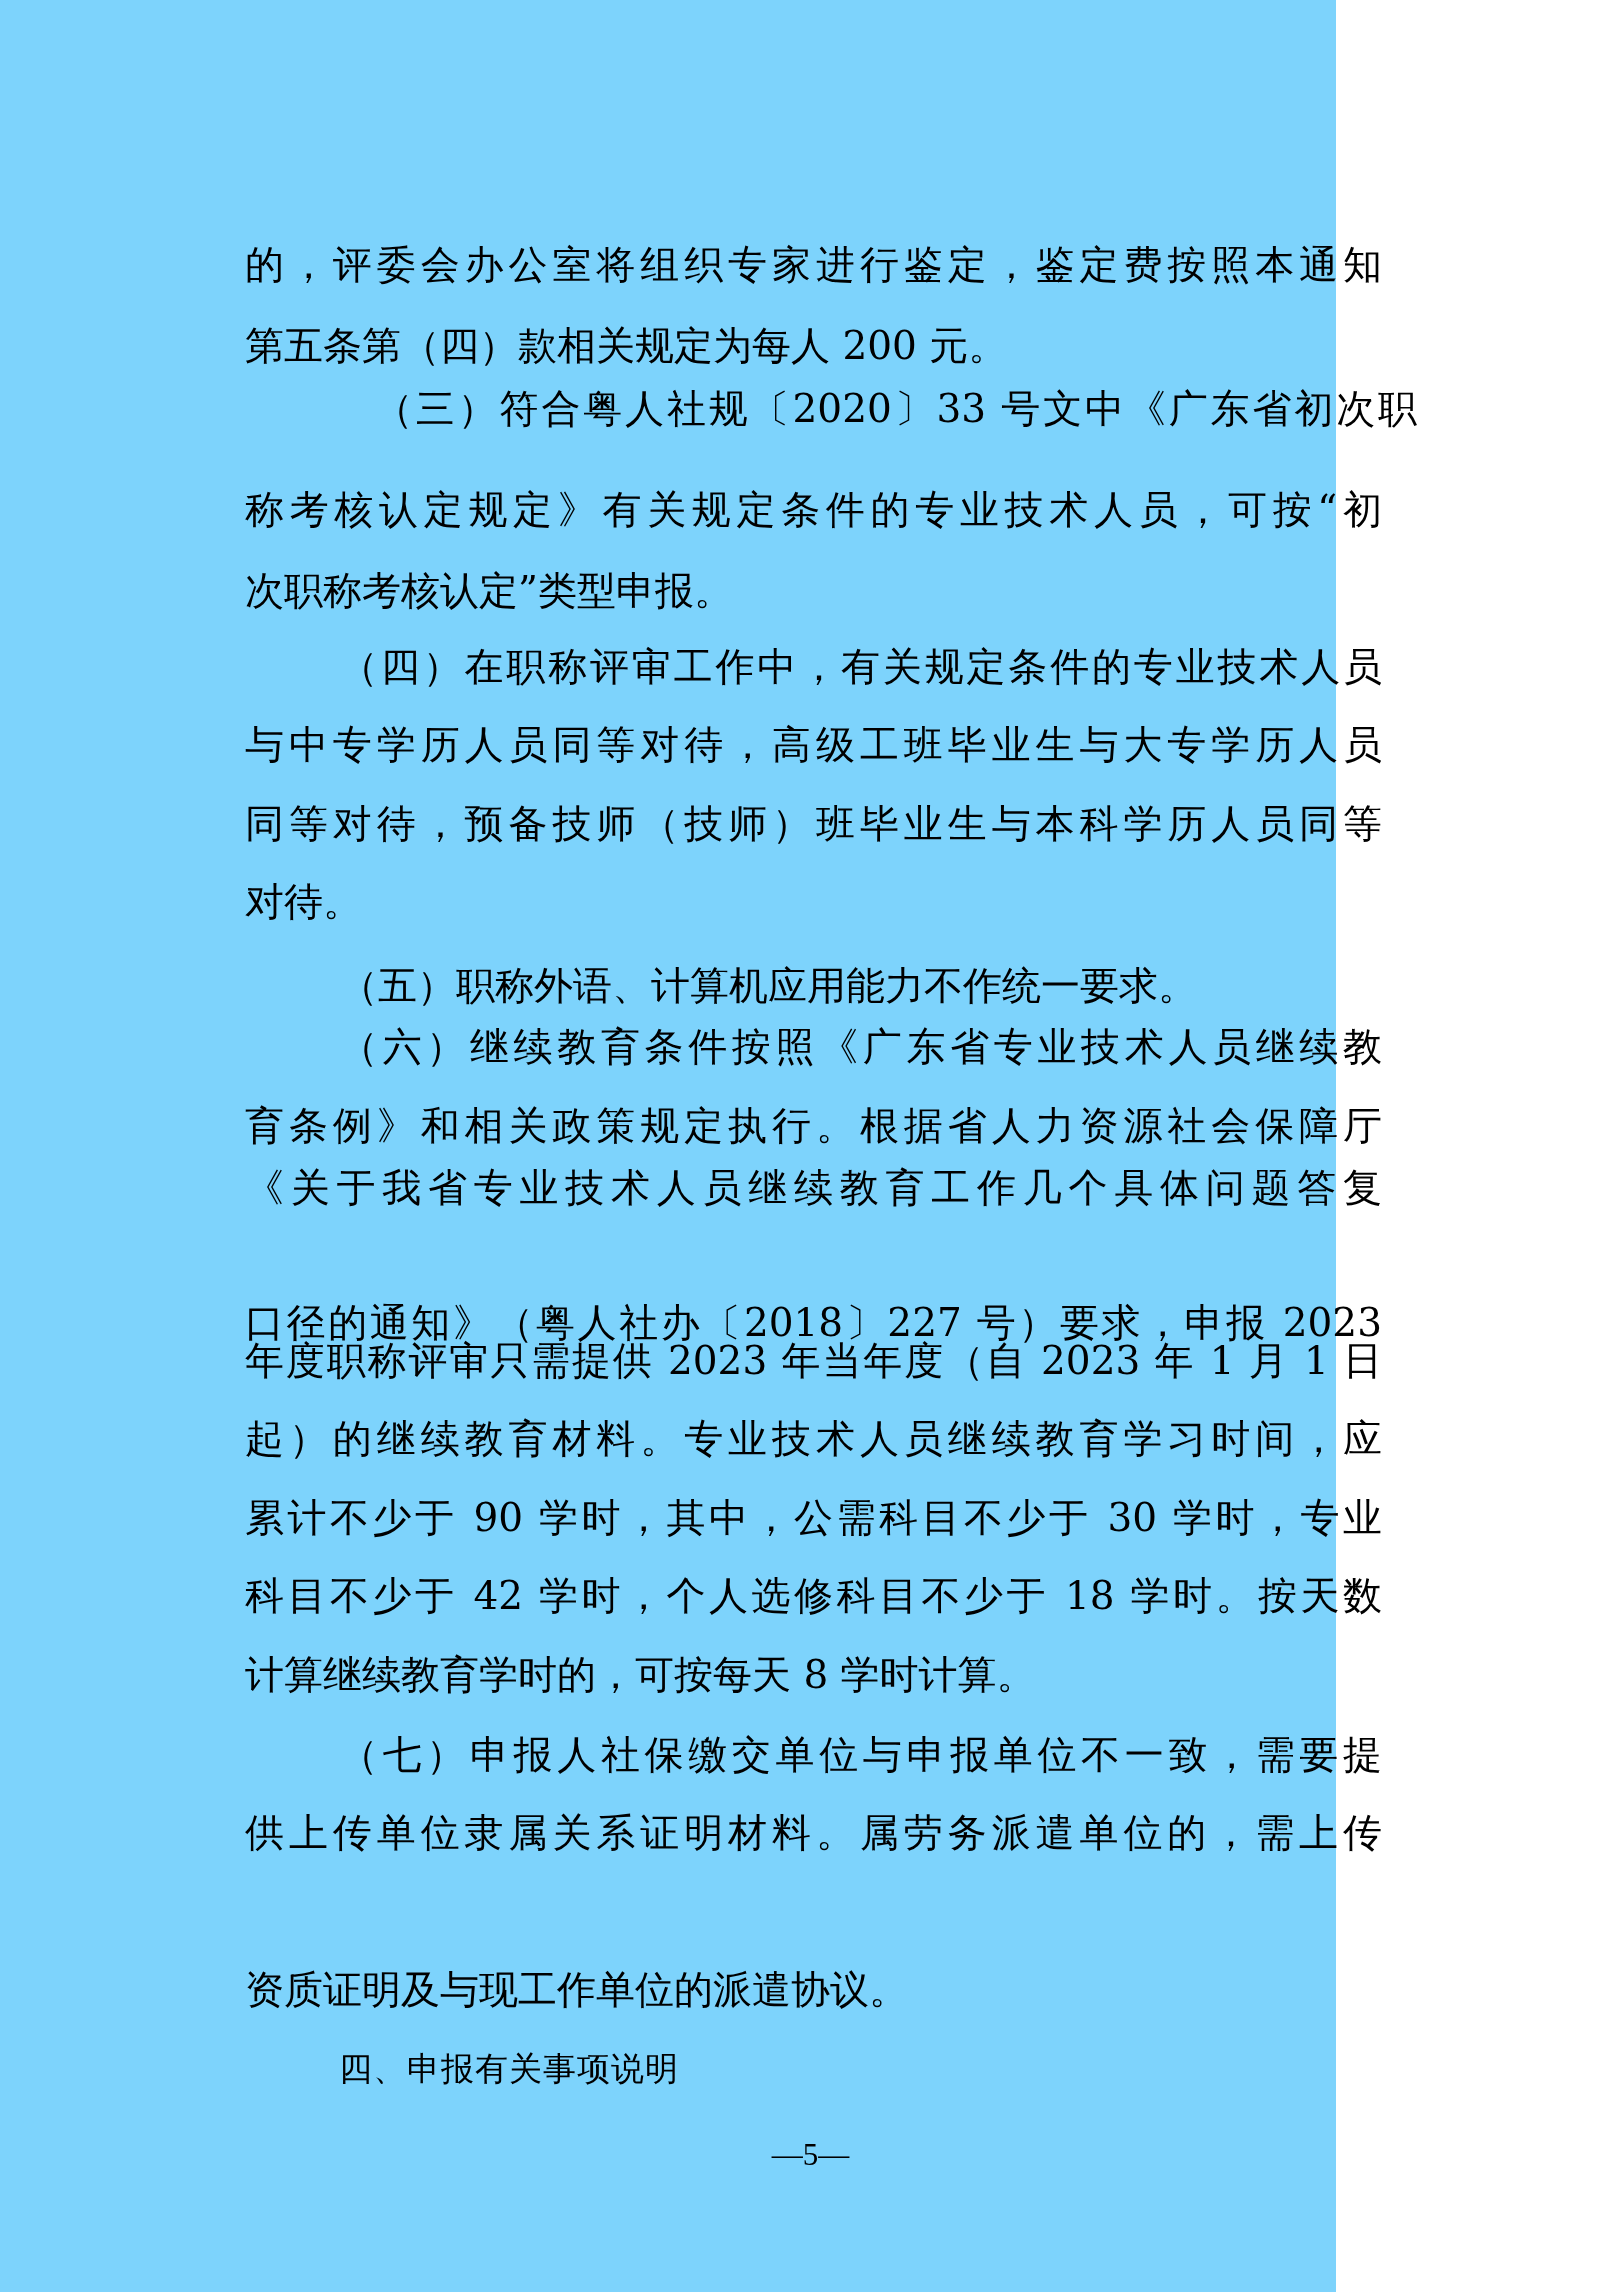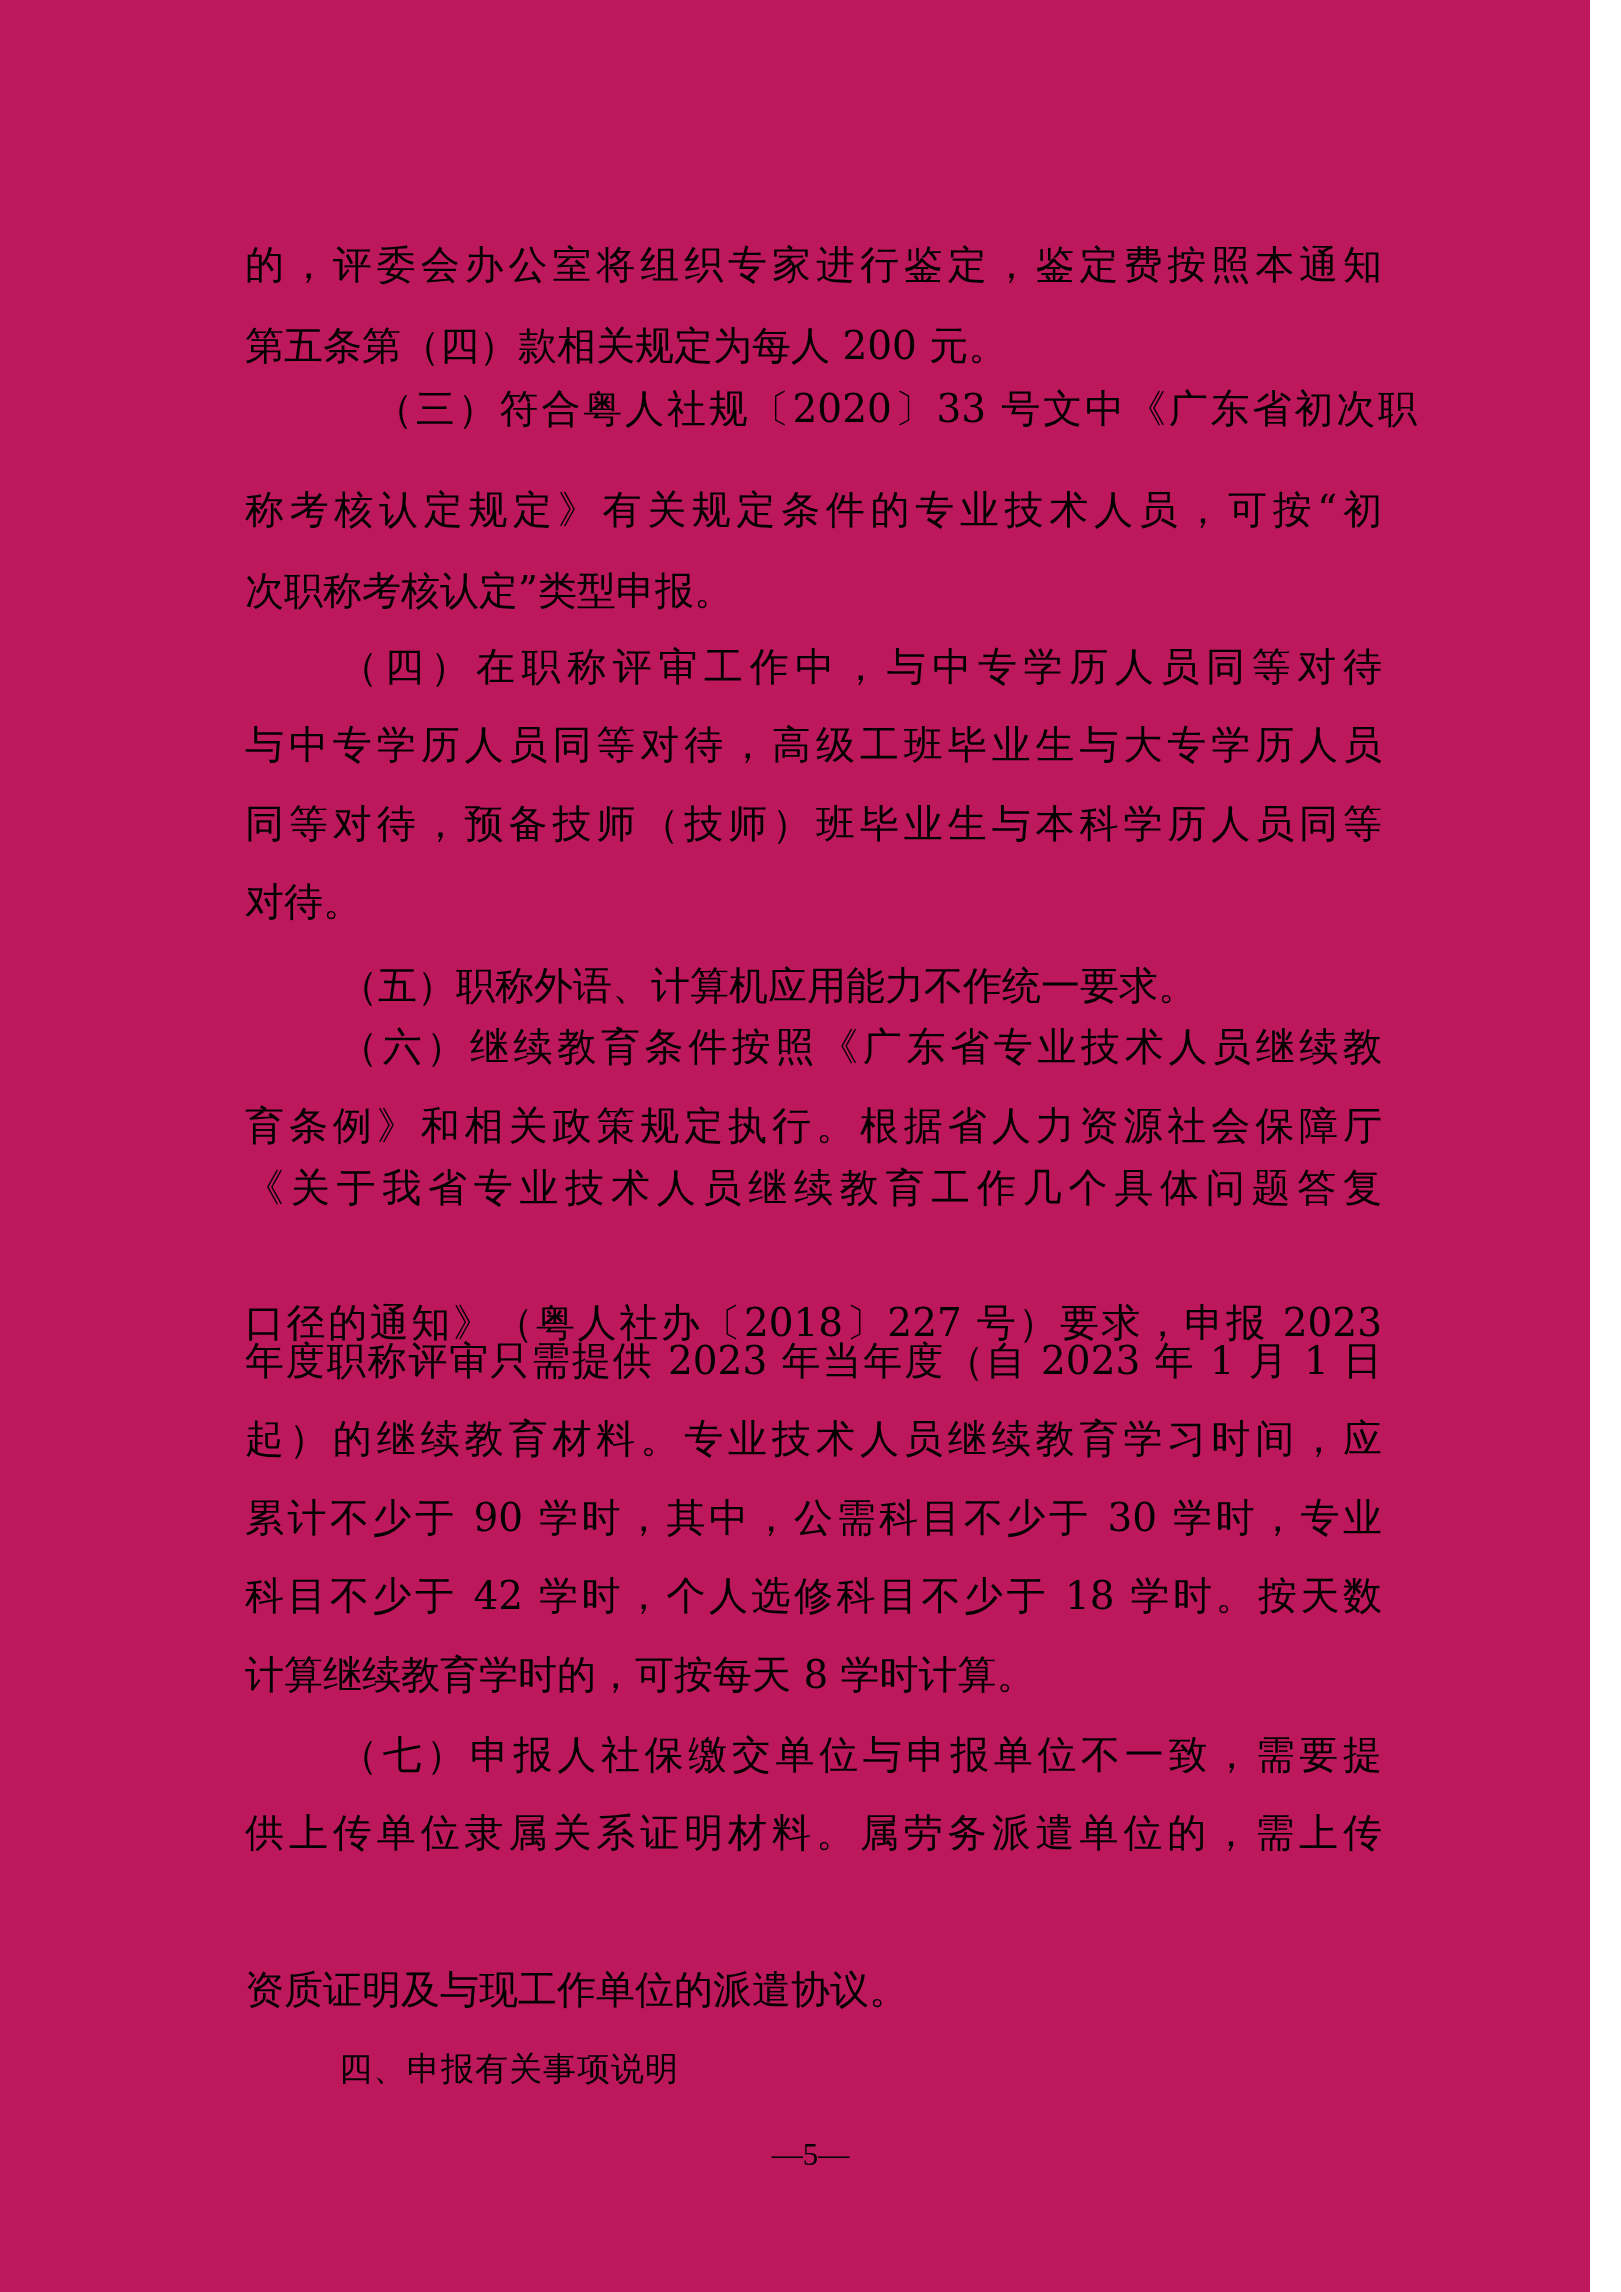--- a/index.html
+++ b/index.html
@@ -12,23 +12,23 @@
       height: 2293px;
       position: relative;
       overflow: hidden;
       color: #000000;
       font-family: "DejaVu Serif", "Liberation Serif", serif;
     }
     .page {
       position: absolute;
       left: 0;
       top: 0;
-      width: 1590px;
+      width: 1336px;
       height: 2293px;
-      background: #be185d;
+      background: #7dd3fc;
     }
     .line {
       position: absolute;
       left: 245px;
       width: 1137px;
       font-size: 39px;
       line-height: 55px;
       height: 55px;
       white-space: nowrap;
       text-align: justify;
@@ -66,21 +66,21 @@
 
 <div class="page">
 
   <div class="line" style="top:237px;">的，评委会办公室将组织专家进行鉴定，鉴定费按照本通知</div>
   <div class="line last" style="top:318px;">第五条第（四）款相关规定为每人 200 元。</div>
 
   <div class="line indent" style="top:381px;margin-left:35px;">（三）符合粤人社规〔2020〕33 号文中《广东省初次职</div>
   <div class="line" style="top:482px;">称考核认定规定》有关规定条件的专业技术人员，可按“初</div>
   <div class="line last" style="top:563px;">次职称考核认定”类型申报。</div>
 
-  <div class="line indent" style="top:639px;">（四）在职称评审工作中，与中专学历人员同等对待</div>
+  <div class="line indent" style="top:639px;">（四）在职称评审工作中，有关规定条件的专业技术人员</div>
   <div class="line" style="top:717px;">与中专学历人员同等对待，高级工班毕业生与大专学历人员</div>
   <div class="line" style="top:796px;">同等对待，预备技师（技师）班毕业生与本科学历人员同等</div>
   <div class="line last" style="top:874px;">对待。</div>
 
   <div class="line indent last" style="top:941px;margin-top:17px;">（五）职称外语、计算机应用能力不作统一要求。</div>
 
   <div class="line indent" style="top:1019px;">（六）继续教育条件按照《广东省专业技术人员继续教</div>
   <div class="line" style="top:1098px;">育条例》和相关政策规定执行。根据省人力资源社会保障厅</div>
   <div class="line" style="top:1160px;">《关于我省专业技术人员继续教育工作几个具体问题答复</div>
   <div class="line" style="top:1255px;margin-top:40px;">口径的通知》（粤人社办〔2018〕227 号）要求，申报 2023</div>

